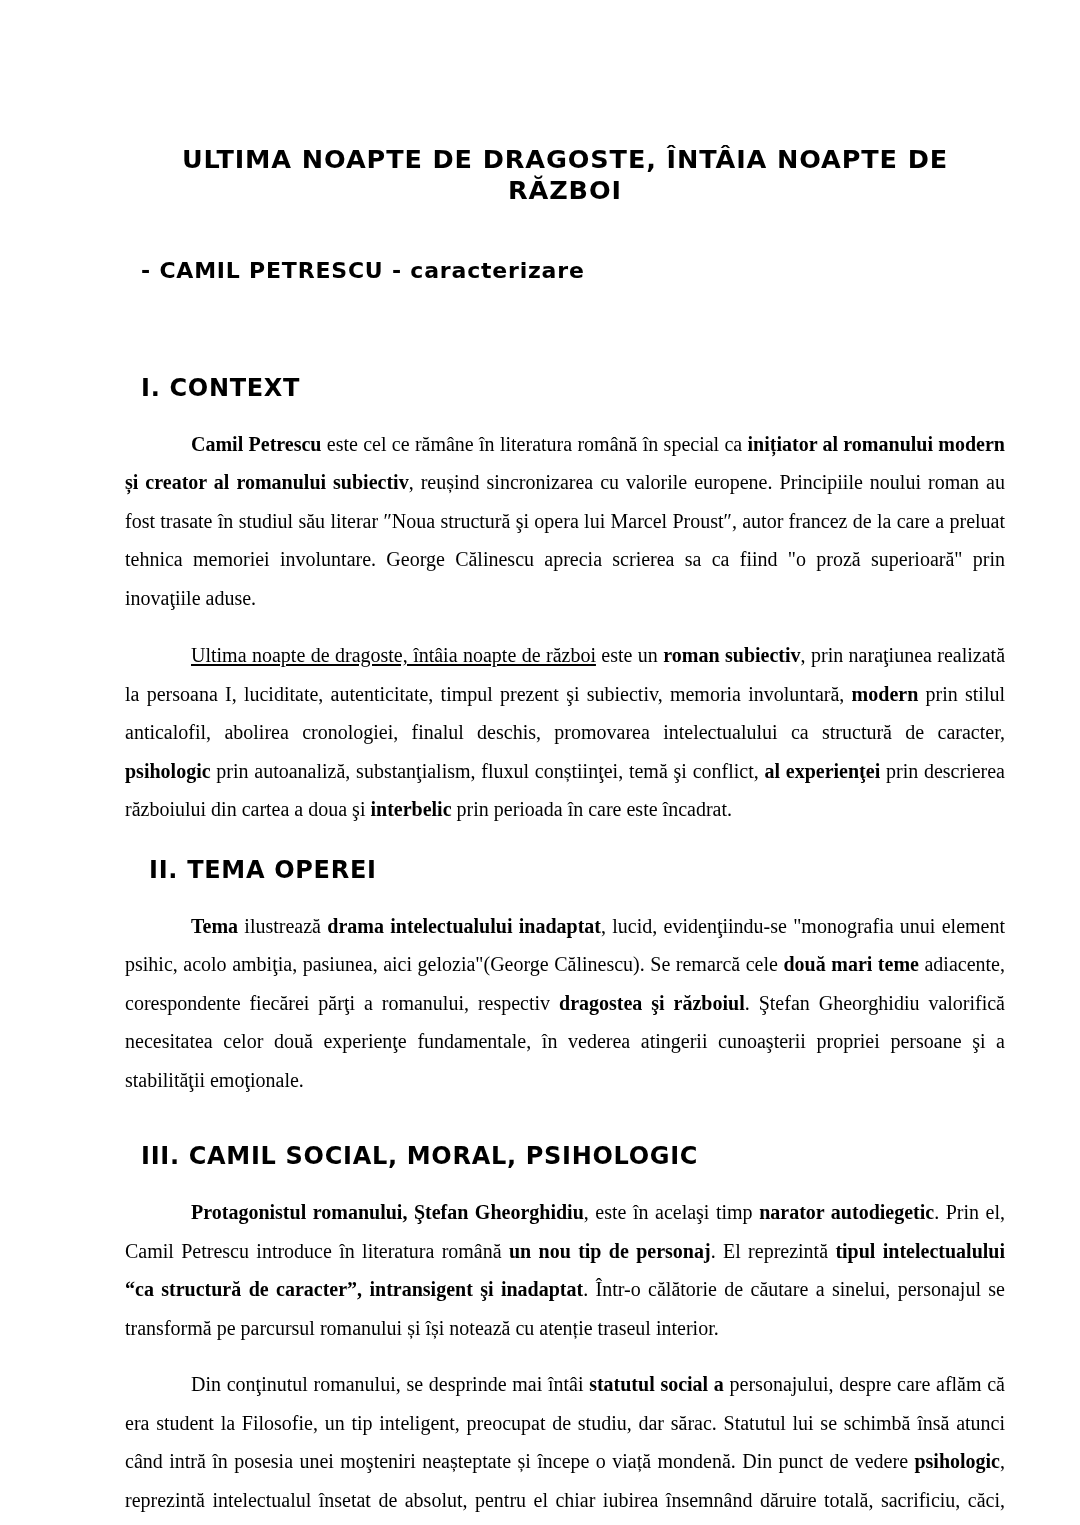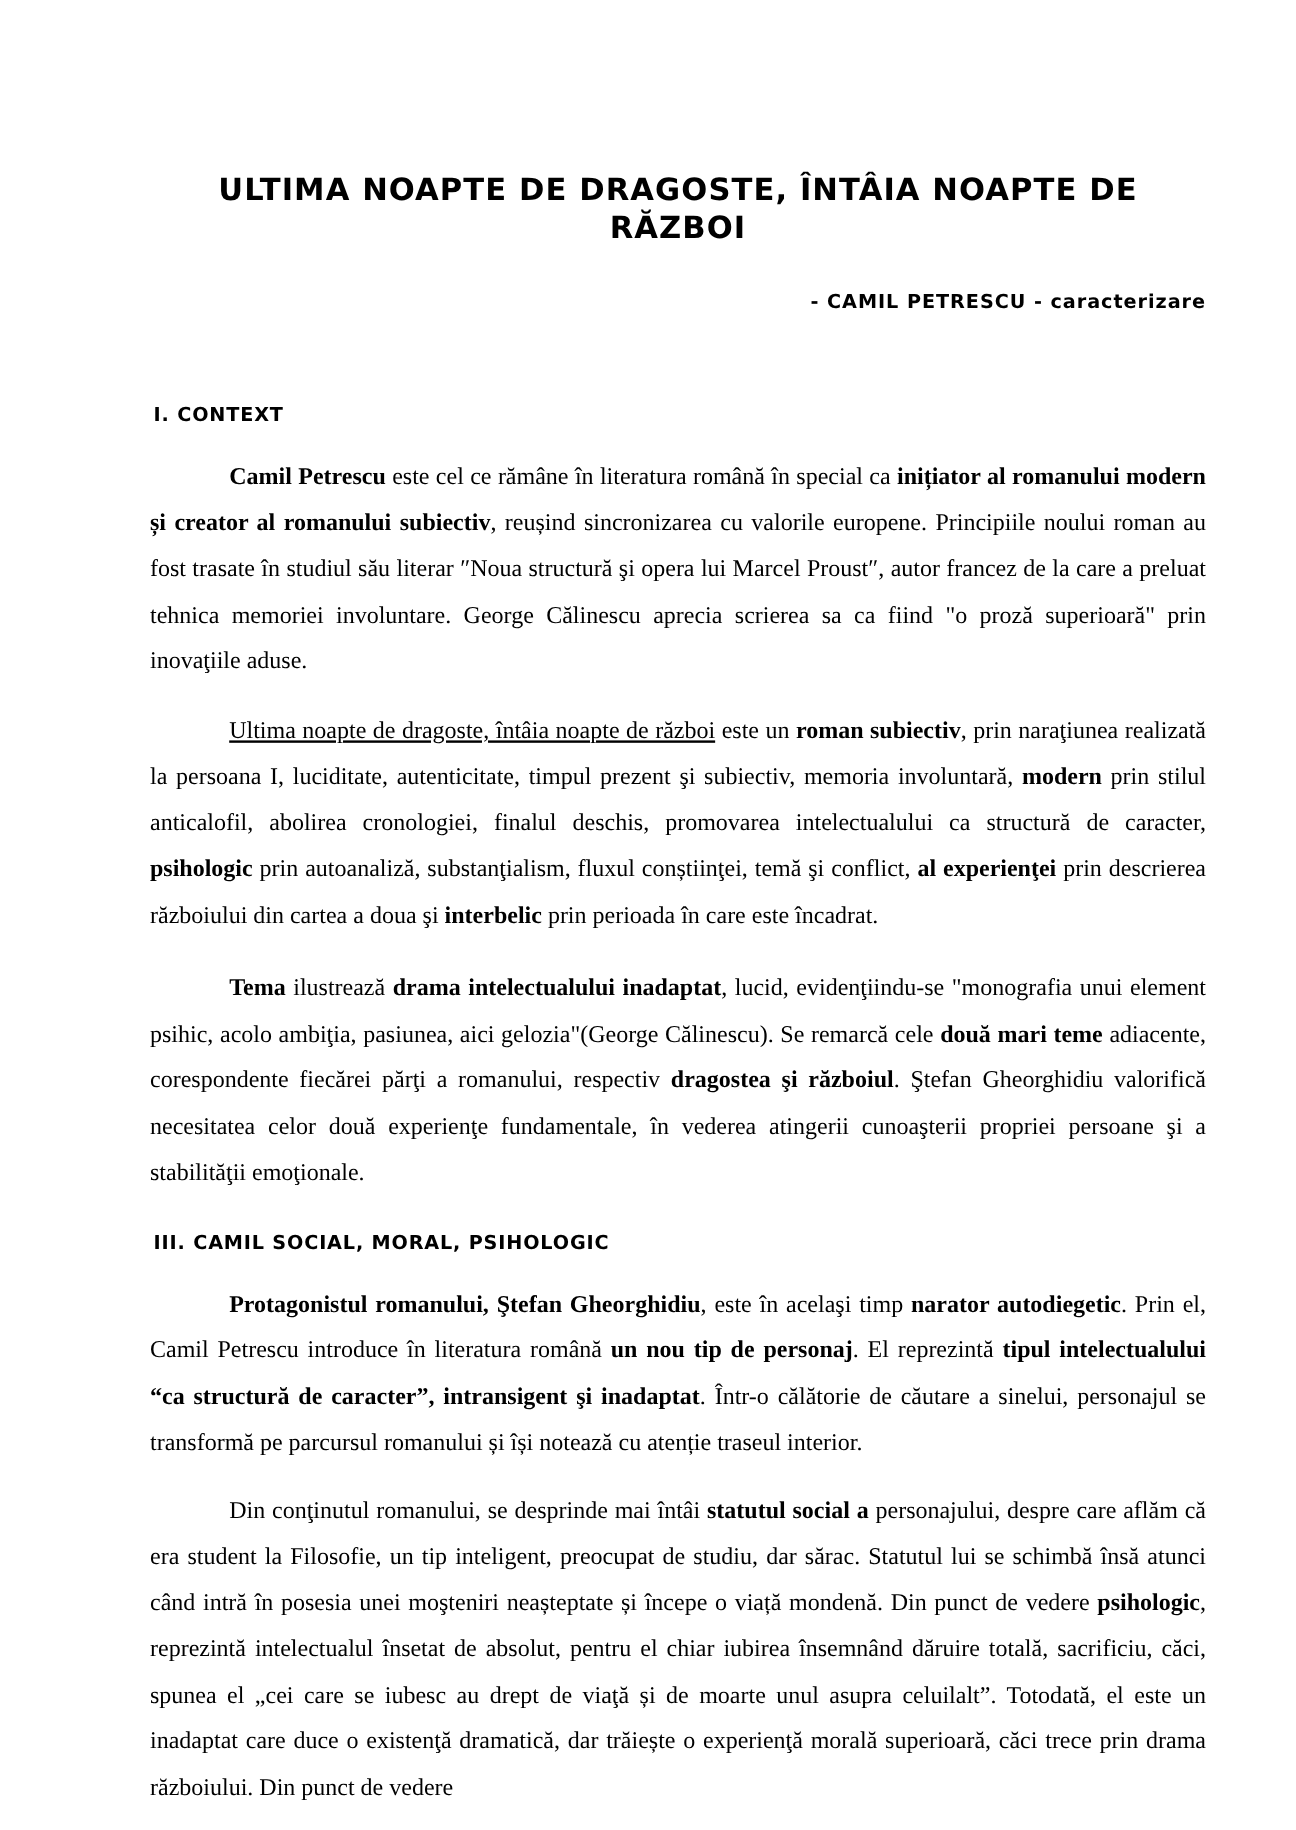--- a/index.html
+++ b/index.html
@@ -45,32 +45,32 @@
   .doc-title {
     text-align: center;
     font-size: 25.5px;
     line-height: 1.2;
     margin: 0;
     padding-top: 128px;
     letter-spacing: 0.9px;
   }
 
   .doc-subtitle {
-    text-align: right;
-    font-size: 16px;
+    text-align: left;
+    font-size: 22px;
     line-height: 1.2;
-    margin: 0;
+    margin: 16px;
     padding-top: 37px;
     letter-spacing: 0.8px;
   }
 
   .section-heading {
-    font-size: 16px;
+    font-size: 24px;
     line-height: 1.25;
-    margin: 3px;
+    margin: 16px;
     letter-spacing: 0.7px;
   }
 
   #heading-context { padding-top: 72px; }
   #heading-tema {
     padding-top: 10px;
     padding-left: 8px;
   }
   #heading-statut { padding-top: 26px; }
 
@@ -100,20 +100,21 @@
 
     <h1 class="doc-title">ULTIMA NOAPTE DE DRAGOSTE, ÎNTÂIA NOAPTE DE RĂZBOI</h1>
     <h2 class="doc-subtitle">- CAMIL PETRESCU - caracterizare</h2>
 
     <h3 class="section-heading" id="heading-context">I. CONTEXT</h3>
 
     <p class="body gap-lg"><b>Camil Petrescu</b><span> este cel ce rămâne în literatura română în special ca </span><b>inițiator al romanului modern și creator al romanului subiectiv</b><span>, reușind sincronizarea cu valorile europene. Principiile noului roman au fost trasate în studiul său literar ″Noua structură şi opera lui Marcel Proust″, autor francez de la care a preluat tehnica memoriei involuntare. George Călinescu aprecia scrierea sa ca fiind "o proză superioară" prin inovaţiile aduse.</span></p>
 
     <p class="body gap-md"><u>Ultima noapte de dragoste, întâia noapte de război</u><span> este un </span><b>roman subiectiv</b><span>, prin naraţiunea realizată la persoana I, luciditate, autenticitate, timpul prezent şi subiectiv, memoria involuntară, </span><b>modern</b><span> prin stilul anticalofil, abolirea cronologiei, finalul deschis, promovarea intelectualului ca structură de caracter, </span><b>psihologic</b><span> prin autoanaliză, substanţialism, fluxul conștiinţei, temă şi conflict, </span><b>al experienţei</b><span> prin descrierea războiului din cartea a doua şi </span><b>interbelic</b><span> prin perioada în care este încadrat.</span></p>
 
+    <h3 class="section-heading" id="heading-tema">II. TEMA OPEREI</h3>
 
     <p class="body gap-lg"><b>Tema</b><span> ilustrează </span><b>drama intelectualului inadaptat</b><span>, lucid, evidenţiindu-se "monografia unui element psihic, acolo ambiţia, pasiunea, aici gelozia"(George Călinescu).  Se remarcă cele </span><b>două mari teme</b><span> adiacente, corespondente fiecărei părţi a romanului, respectiv </span><b>dragostea şi războiul</b><span>. Ştefan Gheorghidiu valorifică necesitatea celor două experienţe fundamentale, în vederea atingerii cunoaşterii propriei persoane şi a stabilităţii emoţionale.</span></p>
 
     <h3 class="section-heading" id="heading-statut">III. CAMIL SOCIAL, MORAL, PSIHOLOGIC</h3>
 
     <p class="body gap-lg"><b>Protagonistul romanului, Ştefan Gheorghidiu</b><span>, este în acelaşi timp </span><b>narator autodiegetic</b><span>. Prin el, Camil Petrescu introduce în literatura română </span><b>un nou tip de personaj</b><span>. El reprezintă </span><b>tipul intelectualului “ca structură de caracter”, intransigent şi inadaptat</b><span>. Într-o călătorie de căutare a sinelui, personajul se transformă pe parcursul romanului și își notează cu atenție traseul interior.</span></p>
 
     <p class="body gap-sm"><span>Din conţinutul romanului, se desprinde mai întâi </span><b>statutul social a</b><span> personajului, despre care aflăm că era student la Filosofie, un tip inteligent, preocupat de studiu, dar sărac. Statutul lui se schimbă însă atunci când intră în posesia unei moşteniri neașteptate și începe o viață mondenă. Din punct de vedere </span><b>psihologic</b><span>, reprezintă intelectualul însetat de absolut, pentru el chiar iubirea însemnând dăruire totală, sacrificiu, căci, spunea el „cei care se iubesc au drept de viaţă și de moarte unul asupra celuilalt”. Totodată, el este un inadaptat care duce o existenţă dramatică, dar trăiește o experienţă morală superioară, căci trece prin drama războiului. Din punct de vedere </span></p>
 
   </div>

